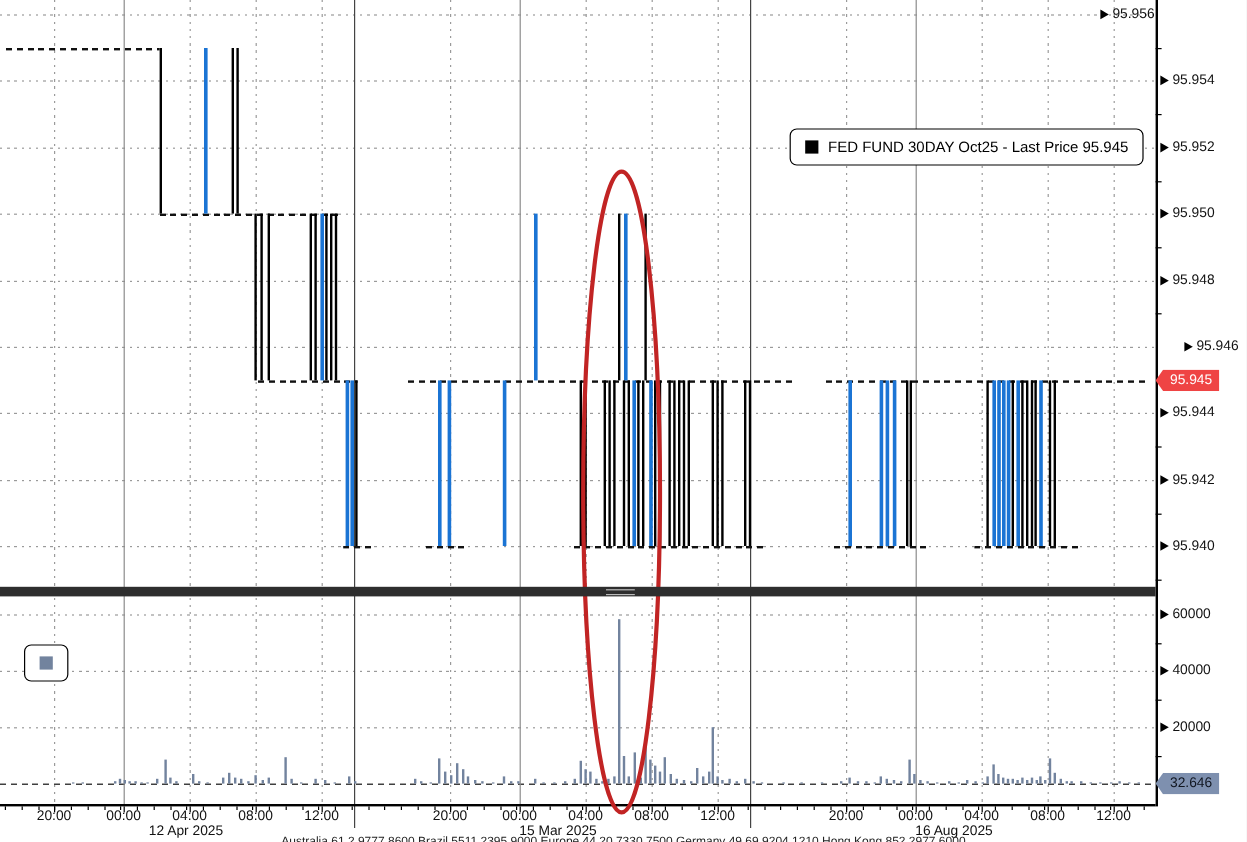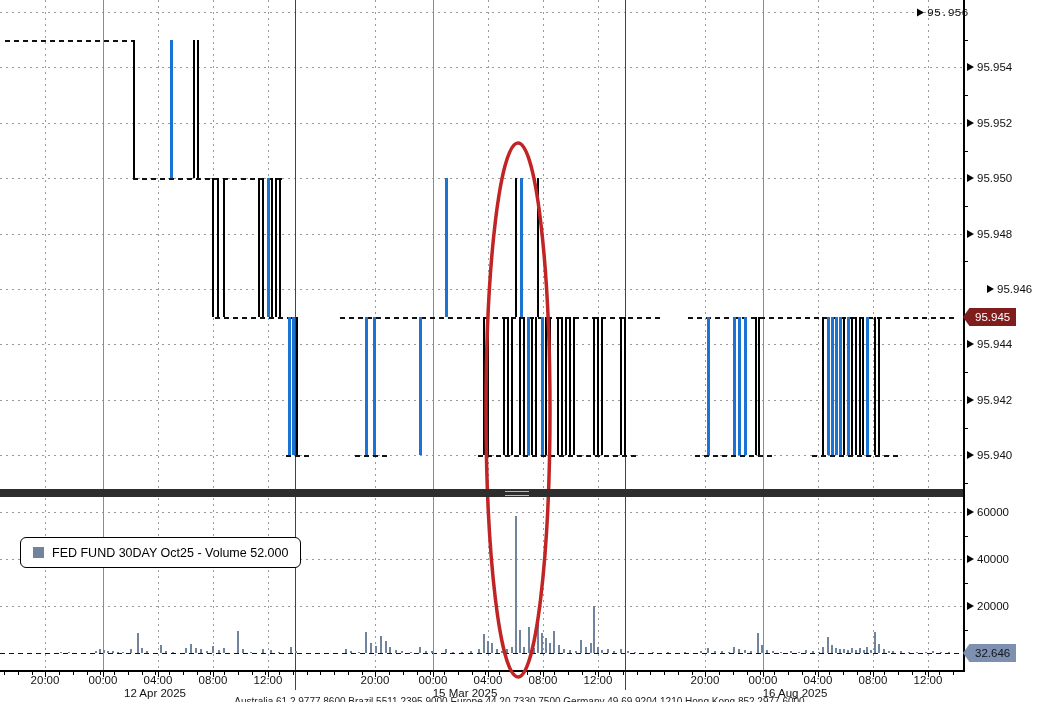--- a/index.html
+++ b/index.html
@@ -22,21 +22,21 @@
   
   .axis-line{position:absolute;background:#000;}
   .xtick{position:absolute;width:1px;background:#000;}
   .ytick{position:absolute;height:1px;background:#000;}
   .xlab{position:absolute;transform:translateX(-50%);font-size:11.5px;color:#111;white-space:nowrap;}
   .datelab{position:absolute;transform:translateX(-50%);font-size:11.5px;color:#111;white-space:nowrap;}
   .ylab{position:absolute;display:flex;align-items:center;transform:translateY(-50%);font-size:11.5px;color:#111;}
   .ylab .arr{width:0;height:0;border-top:4px solid transparent;border-bottom:4px solid transparent;border-left:7px solid #000;margin-right:3px;}
   .badge{position:absolute;display:flex;align-items:center;font-size:11.5px;height:18px;transform:translateY(-50%);
          clip-path:polygon(0 50%,12% 0,100% 0,100% 100%,12% 100%);padding:0 6px 0 12px;}
-  .badge.price{background:#7f1d1d;color:#fff;}
+  .badge.price{background:#ef4444;color:#fff;}
   .badge.vol{background:#7E90AF;color:#10151f;}
   
   .legend{position:absolute;display:flex;align-items:center;gap:8px;background:#fff;
           border:1.5px solid #000;border-radius:6px;padding:0 12px;font-size:12.5px;color:#000;white-space:nowrap;}
   .legend .sq{width:11px;height:11px;display:inline-block;}
   
   #divider{position:absolute;left:0;top:489px;width:963px;height:8px;background:#2e2e2e;z-index:6;}
   #divider .handle{position:absolute;left:505px;top:2px;width:24px;height:3px;
      border-top:1px solid #bbb;border-bottom:1px solid #bbb;}
   
@@ -390,21 +390,21 @@
       <div class="xlab" style="left: 763px; top: 674px;">00:00</div>
       <div class="xtick" style="left: 818px; top: 672px; height: 5px;"></div>
       <div class="xlab" style="left: 818px; top: 674px;">04:00</div>
       <div class="xtick" style="left: 873px; top: 672px; height: 5px;"></div>
       <div class="xlab" style="left: 873px; top: 674px;">08:00</div>
       <div class="xtick" style="left: 928px; top: 672px; height: 5px;"></div>
       <div class="xlab" style="left: 928px; top: 674px;">12:00</div>
       <div class="datelab" style="left: 155px; top: 687px;">12 Apr 2025</div>
       <div class="datelab" style="left: 465px; top: 687px;">15 Mar 2025</div>
       <div class="datelab" style="left: 795px; top: 687px;">16 Aug 2025</div>
-      <div class="ylab" style="left: 917px; top: 12px; font-family: Liberation Mono, monospace;"><span class="arr"></span>95.956</div>
+      <div class="ylab" style="left: 917px; top: 12px;"><span class="arr"></span>95.956</div>
       <div class="ylab" style="left: 967px; top: 67px;"><span class="arr"></span>95.954</div>
       <div class="ylab" style="left: 967px; top: 123px;"><span class="arr"></span>95.952</div>
       <div class="ylab" style="left: 967px; top: 178px;"><span class="arr"></span>95.950</div>
       <div class="ylab" style="left: 967px; top: 234px;"><span class="arr"></span>95.948</div>
       <div class="ylab" style="left: 967px; top: 289px; padding-left: 20px;"><span class="arr"></span>95.946</div>
       <div class="ylab" style="left: 967px; top: 344px;"><span class="arr"></span>95.944</div>
       <div class="ylab" style="left: 967px; top: 400px;"><span class="arr"></span>95.942</div>
       <div class="ylab" style="left: 967px; top: 455px;"><span class="arr"></span>95.940</div>
       <div class="ytick" style="left: 963px; top: 40px; width: 5px;"></div>
       <div class="ytick" style="left: 963px; top: 95px; width: 5px;"></div>
@@ -425,20 +425,23 @@
     </div>
 
   <svg id="annot" width="1039" height="702">
     <ellipse id="annot-ellipse" fill="none" cx="518" cy="410" rx="32" ry="267" stroke="#C12424" stroke-width="3.5"></ellipse>
   </svg>
 
   <div id="divider">
     <div class="handle"></div>
   </div>
 
+  <div id="legend-price" class="legend">
+    <span class="sq" id="legend-price-sq" style="background: rgb(0, 0, 0);"></span>
+    <span>FED FUND 30DAY Oct25 - Last Price 95.945</span>
+  </div>
 
   <div id="legend-vol" class="legend">
     <span class="sq" id="legend-vol-sq" style="background: rgb(114, 131, 158);"></span>
-    <span>FED FUND 30DAY Oct25 - Volume 52.000</span>
   </div>
 
   <div id="footer">Australia 61 2 9777 8600 Brazil 5511 2395 9000 Europe 44 20 7330 7500 Germany 49 69 9204 1210 Hong Kong 852 2977 6000</div>
 </div>
 
 </body></html>

